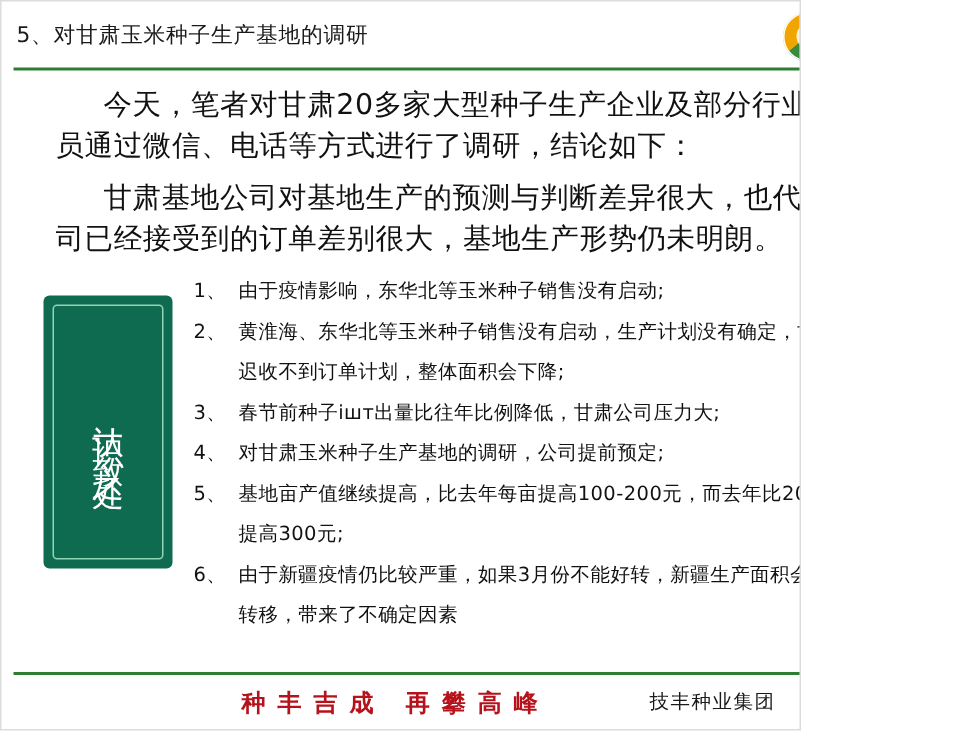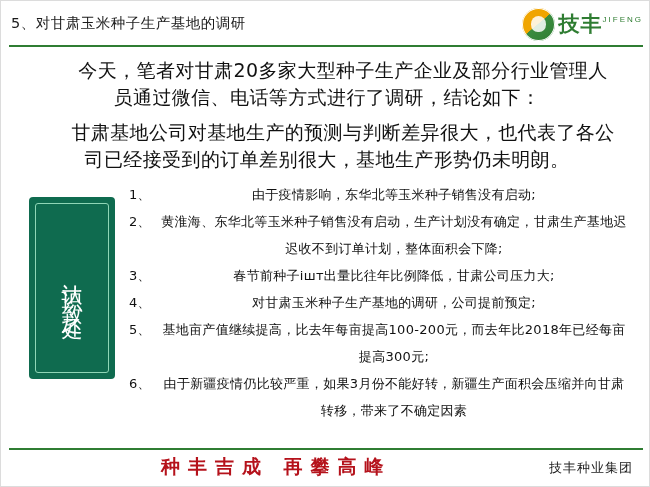--- a/index.html
+++ b/index.html
@@ -8,27 +8,26 @@
   }
   body {
     width: 650px;
     height: 487px;
     background: #ffffff;
     font-family: "Liberation Sans", sans-serif;
     overflow: hidden;
   }
   .slide {
     position: relative;
-    width: 650px;
+    width: 534px;
     height: 487px;
     background: #ffffff;
     box-sizing: border-box;
     border: 1px solid #dcdcdc;
     overflow: hidden;
-    text-align: center;
   }
 
   
   .header {
     position: absolute;
     left: 0;
     top: 0;
     width: 650px;
     height: 46px;
   }
@@ -187,21 +186,21 @@
     left: 8px;
     bottom: 36px;
     width: 634px;
     height: 2px;
     background: #2f7d32;
   }
   .footer-slogan {
     position: absolute;
     left: 160px;
     bottom: 6px;
-    font-size: 19px;
+    font-size: 16px;
     color: #b5121b;
     font-family: "DejaVu Serif", "Liberation Serif", serif;
     font-weight: bold;
     letter-spacing: 8px;
     white-space: nowrap;
   }
   .footer-company {
     position: absolute;
     right: 16px;
     bottom: 9px;

